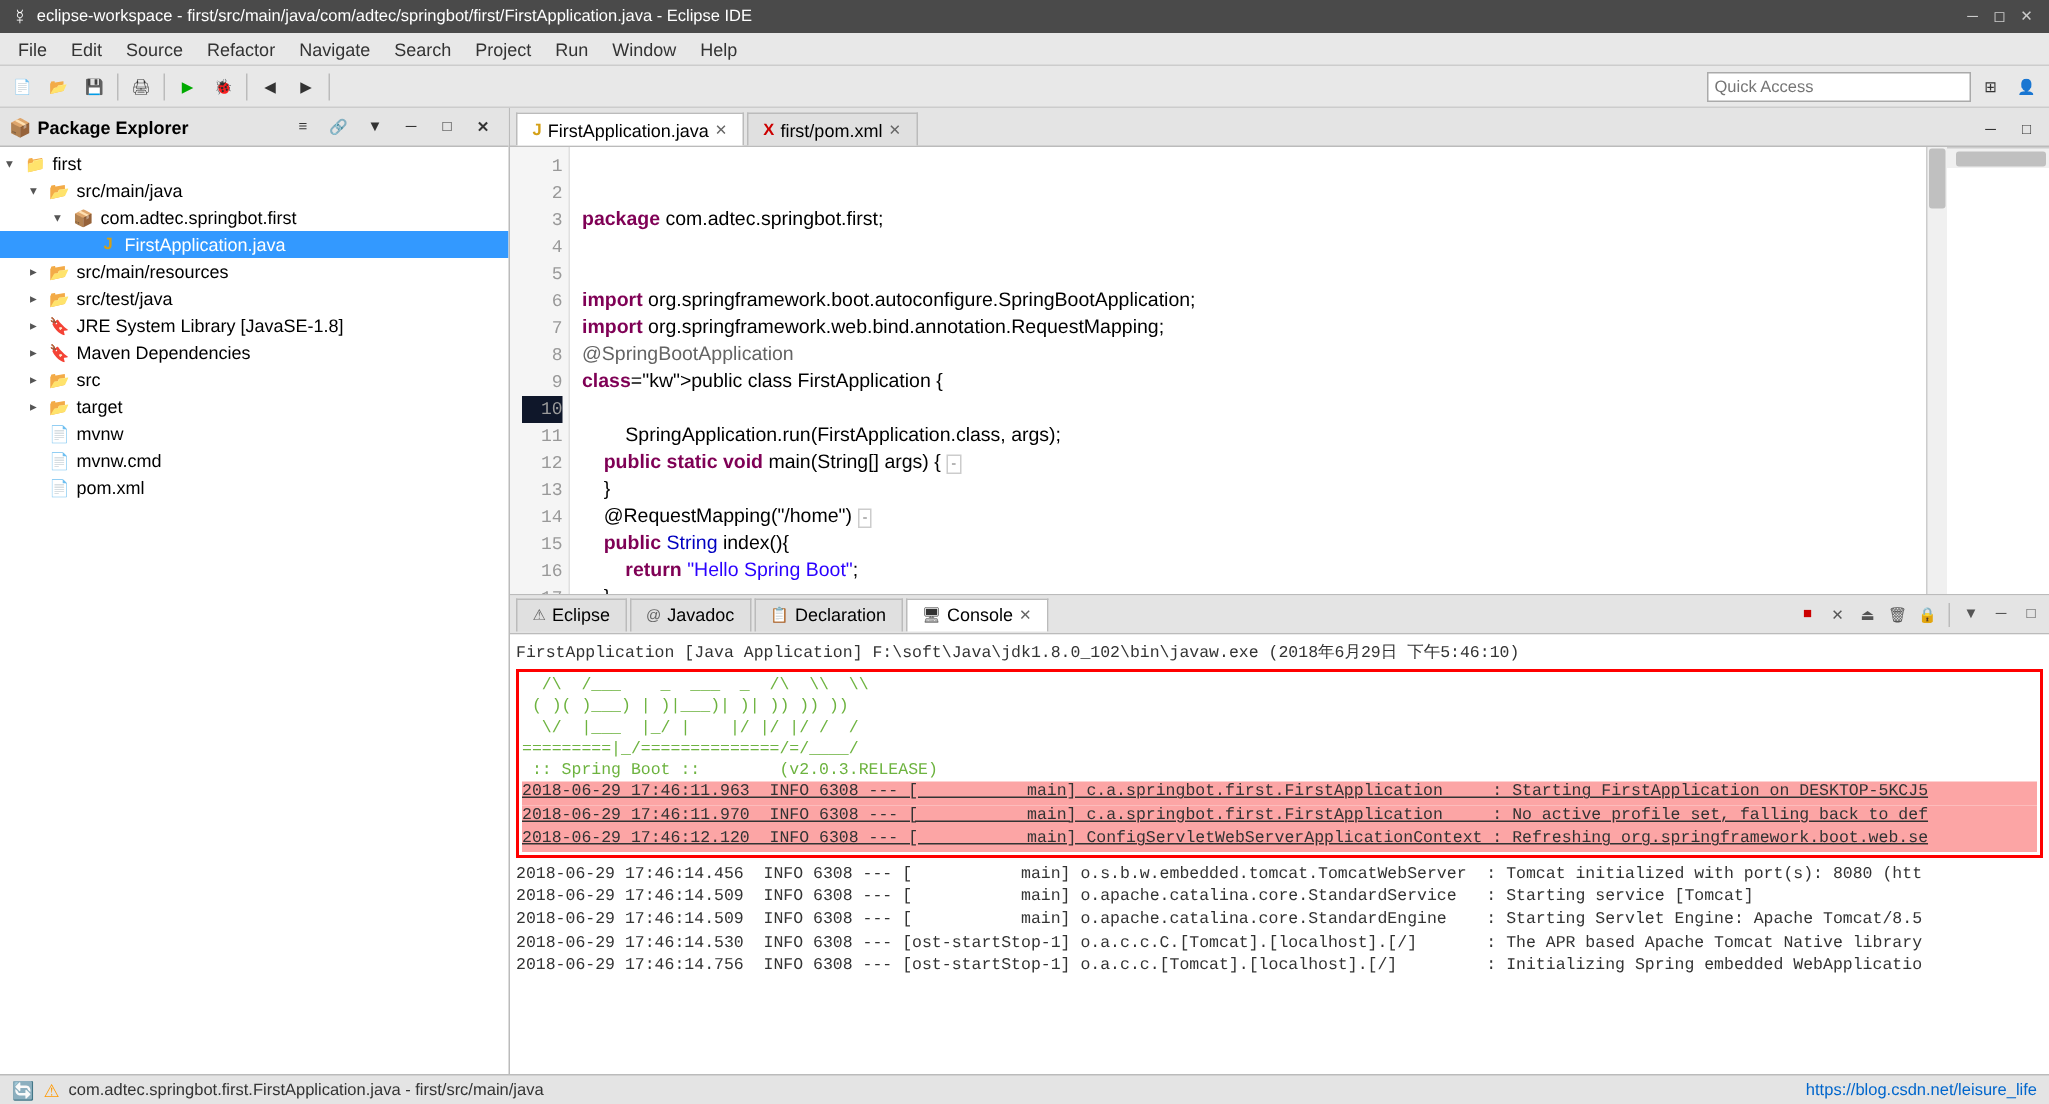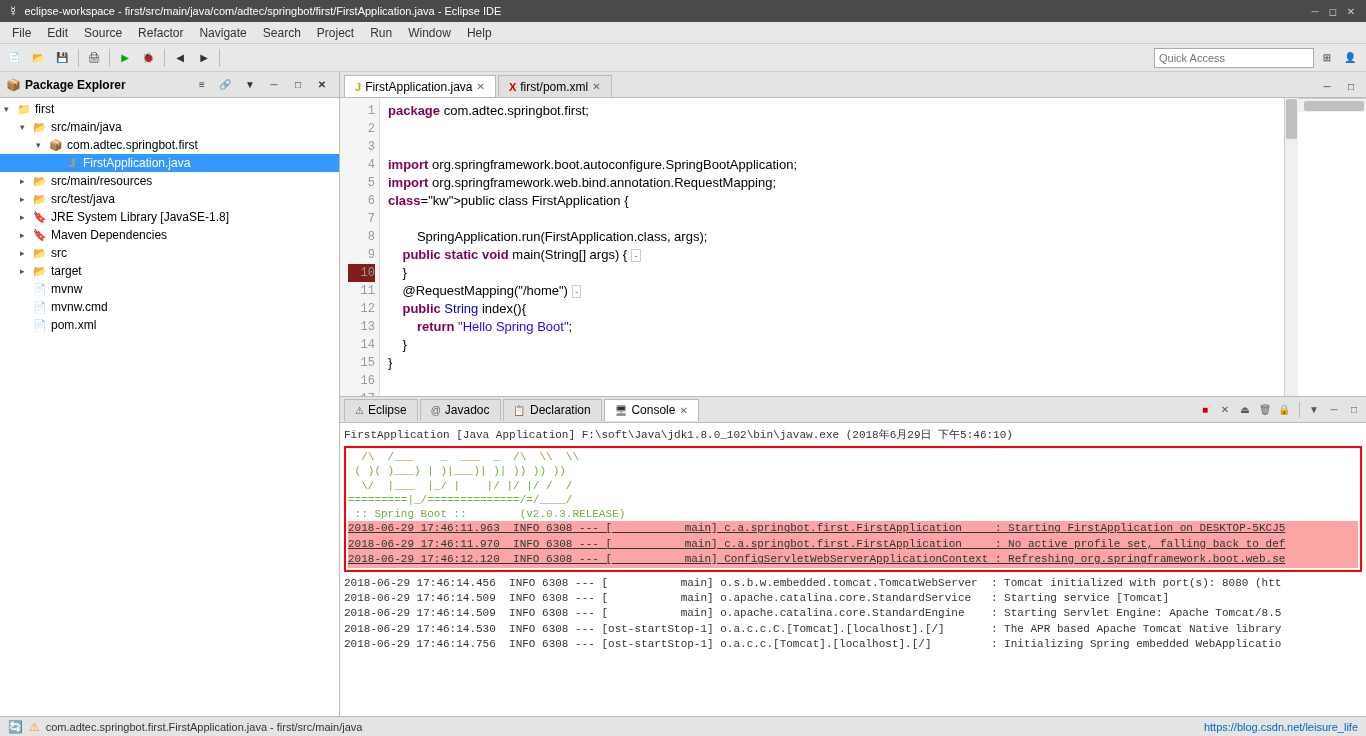--- a/index.html
+++ b/index.html
@@ -41,22 +41,22 @@
     
     #editor-tabs { display: flex; align-items: flex-end; background: #e4e4e4; border-bottom: 1px solid #bbb; height: 26px; padding: 0 4px; }
     .editor-tab { display: flex; align-items: center; padding: 3px 10px; background: #fff; border: 1px solid #bbb; border-bottom: none; margin-right: 2px; font-size: 12px; cursor: pointer; gap: 4px; height: 22px; }
     .editor-tab.active { background: #fff; z-index: 1; }
     .editor-tab.inactive { background: #e0e0e0; }
     .tab-close { color: #666; font-size: 10px; cursor: pointer; }
     .editor-tab-controls { margin-left: auto; display: flex; gap: 2px; }
     #code-area { display: flex; min-height: 100%; }
     #line-numbers { background: #f5f5f5; border-right: 1px solid #e0e0e0; padding: 4px 4px 4px 8px; color: #999; font-size: 12px; font-family: 'Courier New', monospace; text-align: right; min-width: 40px; user-select: none; }
     .line-num { height: 18px; line-height: 18px; display: block; }
-    .line-num.current { background: #7f1d1d; }
-    #code-lines { flex: 1; padding: 4px 8px; overflow-x: auto; }
+    .line-num.current { background: #0f172a; }
+    #code-lines { flex: 1; padding: 4px 8px; overflow-x: auto; margin-top: 35px; }
     .code-line { height: 18px; line-height: 18px; white-space: pre; display: block; font-size: 13px; }
     
     
     .kw { color: #7f0055; font-weight: bold; }
     .ann { color: #646464; }
     .str { color: #2a00ff; }
     .type { color: #0000c0; }
     
     
     #bottom-panel { height: 320px; border-top: 1px solid #bbb; display: flex; flex-direction: column; }
@@ -119,21 +119,21 @@
   <div class="toolbar-sep"></div>
   <div class="toolbar-btn">🖨</div>
   <div class="toolbar-sep"></div>
   <div class="toolbar-btn" style="color:#0a0;">▶</div>
   <div class="toolbar-btn" style="color:#00a;">🐞</div>
   <div class="toolbar-sep"></div>
   <div class="toolbar-btn">◀</div>
   <div class="toolbar-btn">▶</div>
   <div class="toolbar-sep"></div>
   <div class="toolbar-spacer"></div>
-  <input class="toolbar-btn" id="quick-access-input" type="text" style="width: 160px; border: 1px solid rgb(170, 170, 170); padding: 0px 4px; height: 20px; font-size: 11px;" placeholder="Quick Access">
+  <input class="toolbar-btn" id="quick-access-input" type="text" style="width: 176px; border: 1px solid rgb(170, 170, 170); padding: 0px 4px; height: 20px; font-size: 11px;" placeholder="Quick Access">
   <div class="toolbar-btn">⊞</div>
   <div class="toolbar-btn">👤</div>
 </div>
 
 <div id="main">
 
   <div id="left-panel">
     <div id="left-panel-header">
       <span style="color:#1f64a0;">📦</span>
       <span>Package Explorer</span>
@@ -300,20 +300,21 @@
                   <span class="line-num">16</span>
                   <span class="line-num">17</span>
                 </div>
               <div id="code-lines">
 
               <span class="code-line"><span class="kw">package</span> <span>com.adtec.springbot.first;</span></span>
                   <span class="code-line">&nbsp;</span>
                   <span class="code-line">&nbsp;</span>
                   <span class="code-line"><span class="kw">import</span> <span>org.springframework.boot.autoconfigure.SpringBootApplication;</span></span>
                   <span class="code-line"><span class="kw">import</span> <span>org.springframework.web.bind.annotation.RequestMapping;</span></span>
+                  <span class="code-line"><span class="ann">@SpringBootApplication</span></span>
                   <span class="code-line"><span <span="" class="kw">class</span>="kw"&gt;public class FirstApplication {</span>
                   <span class="code-line">&nbsp;</span>
                   <span class="code-line">        SpringApplication.run(FirstApplication.class, args);</span>
                   <span class="code-line">    <span class="kw">public</span> <span class="kw">static</span> <span class="kw">void</span> main(String[] args) {<span style="color:#888;border:1px solid #ccc;padding:0 2px;margin-left:4px;font-size:10px;">-</span></span>
                   <span class="code-line">    }</span>
                   <span class="code-line">    @RequestMapping("/home")<span style="color:#888;border:1px solid #ccc;padding:0 2px;margin-left:4px;font-size:10px;">-</span></span>
                   <span class="code-line">    <span class="kw">public</span> <span class="type">String</span> index(){</span>
                   <span class="code-line">        <span class="kw">return</span> <span class="str">"Hello Spring Boot"</span>;</span>
                   <span class="code-line">    }</span>
                   <span class="code-line">}</span>

